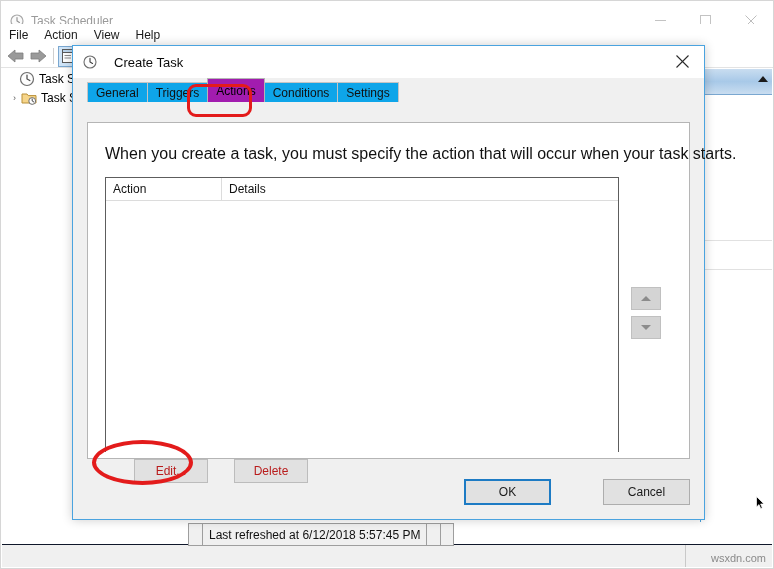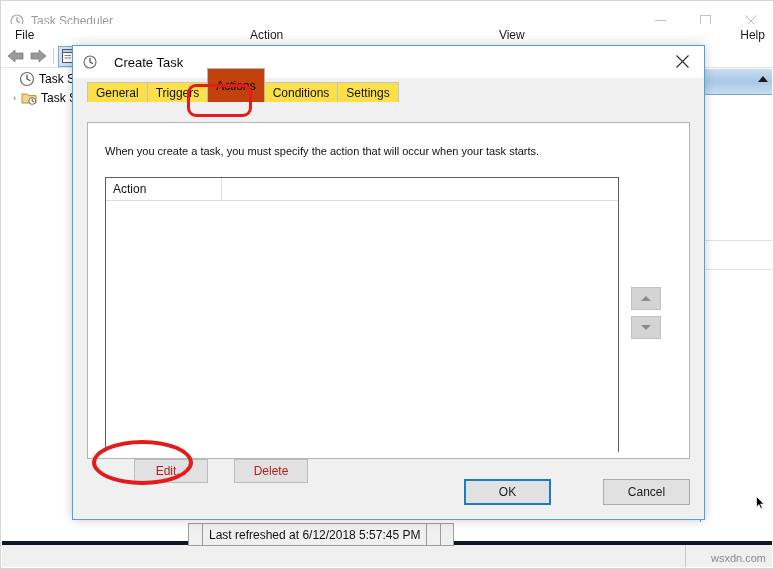--- a/index.html
+++ b/index.html
@@ -63,23 +63,21 @@
   .win-btn svg { display:block; }
 
   
   #menubar {
     position: absolute;
     left: 0; top: 23px; right: 0;
     height: 21px;
     background: #ffffff;
     display: flex;
     align-items: center;
-    padding-left: 6px;
-    box-sizing: border-box;
-    justify-content: space-between;
+    box-sizing: border-box;
   }
   .menu-item {
     padding: 2px 8px;
     font-size: 12px;
     color: #1a1a1a;
     white-space: nowrap;
   }
 
   
   #toolbar {
@@ -194,21 +192,21 @@
     position: absolute;
     left: 0; right: 0; top: 0;
     height: 22px;
     background: #ffffff;
   }
   #status-strip {
     position: absolute;
     left: 0; right: 0; bottom: 0;
     height: 22px;
     background: #f0f0f0;
-    border-top: 4px solid #0f172a;
+    border-top: 1px solid #0f172a;
   }
   #status-cells {
     position: absolute;
     left: 186px; top: -22px;
     height: 23px;
     display: flex;
     align-items: stretch;
   }
   .status-cell {
     background: #f0f0f0;
@@ -274,49 +272,49 @@
     height: 20px;
     margin: 4px 0 0 14px;
     display: flex;
     align-items: flex-end;
   }
   .tab {
     height: 20px;
     padding: 0 8px;
     font-size: 12px;
     color: #111;
-    background: #fde047;
+    background: #0ea5e9;
     border: 1px solid #c4c4c4;
     border-bottom: none;
     box-sizing: border-box;
     display: flex;
     align-items: center;
     margin-right: -1px;
     white-space: nowrap;
   }
   .tab.active {
-    background: #c2410c;
+    background: #a21caf;
     border-color: #b5b5b5;
-    height: 34px;
+    height: 24px;
     position: relative;
     z-index: 3;
     color: #000;
   }
   #tabpanel {
     position: absolute;
     left: 14px; right: 14px;
     top: 76px; bottom: 60px;
     background: #ffffff;
     border: 1px solid #b5b5b5;
     box-sizing: border-box;
   }
   #tab-hint {
     position: absolute;
     left: 17px; top: 22px;
-    font-size: 11px;
+    font-size: 16px;
     color: #111;
     white-space: nowrap;
   }
 
   
   #listview {
     position: absolute;
     left: 17px; top: 54px;
     width: 514px; height: 275px;
     border: 1px solid #5d5d5d;
@@ -584,20 +582,21 @@
     <div class="tab">Settings</div>
   </div>
 
   <div id="tabpanel">
 
     <div id="tab-hint">When you create a task, you must specify the action that will occur when your task starts.</div>
 
     <div id="listview">
       <div id="lv-header">
         <div class="lv-col c1">Action</div>
+        <div class="lv-col c2">Details</div>
       </div>
       <div id="lv-body"></div>
     </div>
 
     <div id="move-btns">
       <div class="move-btn">
         <span class="tri-up"></span>
       </div>
       <div class="move-btn">
         <span class="tri-down"></span>

